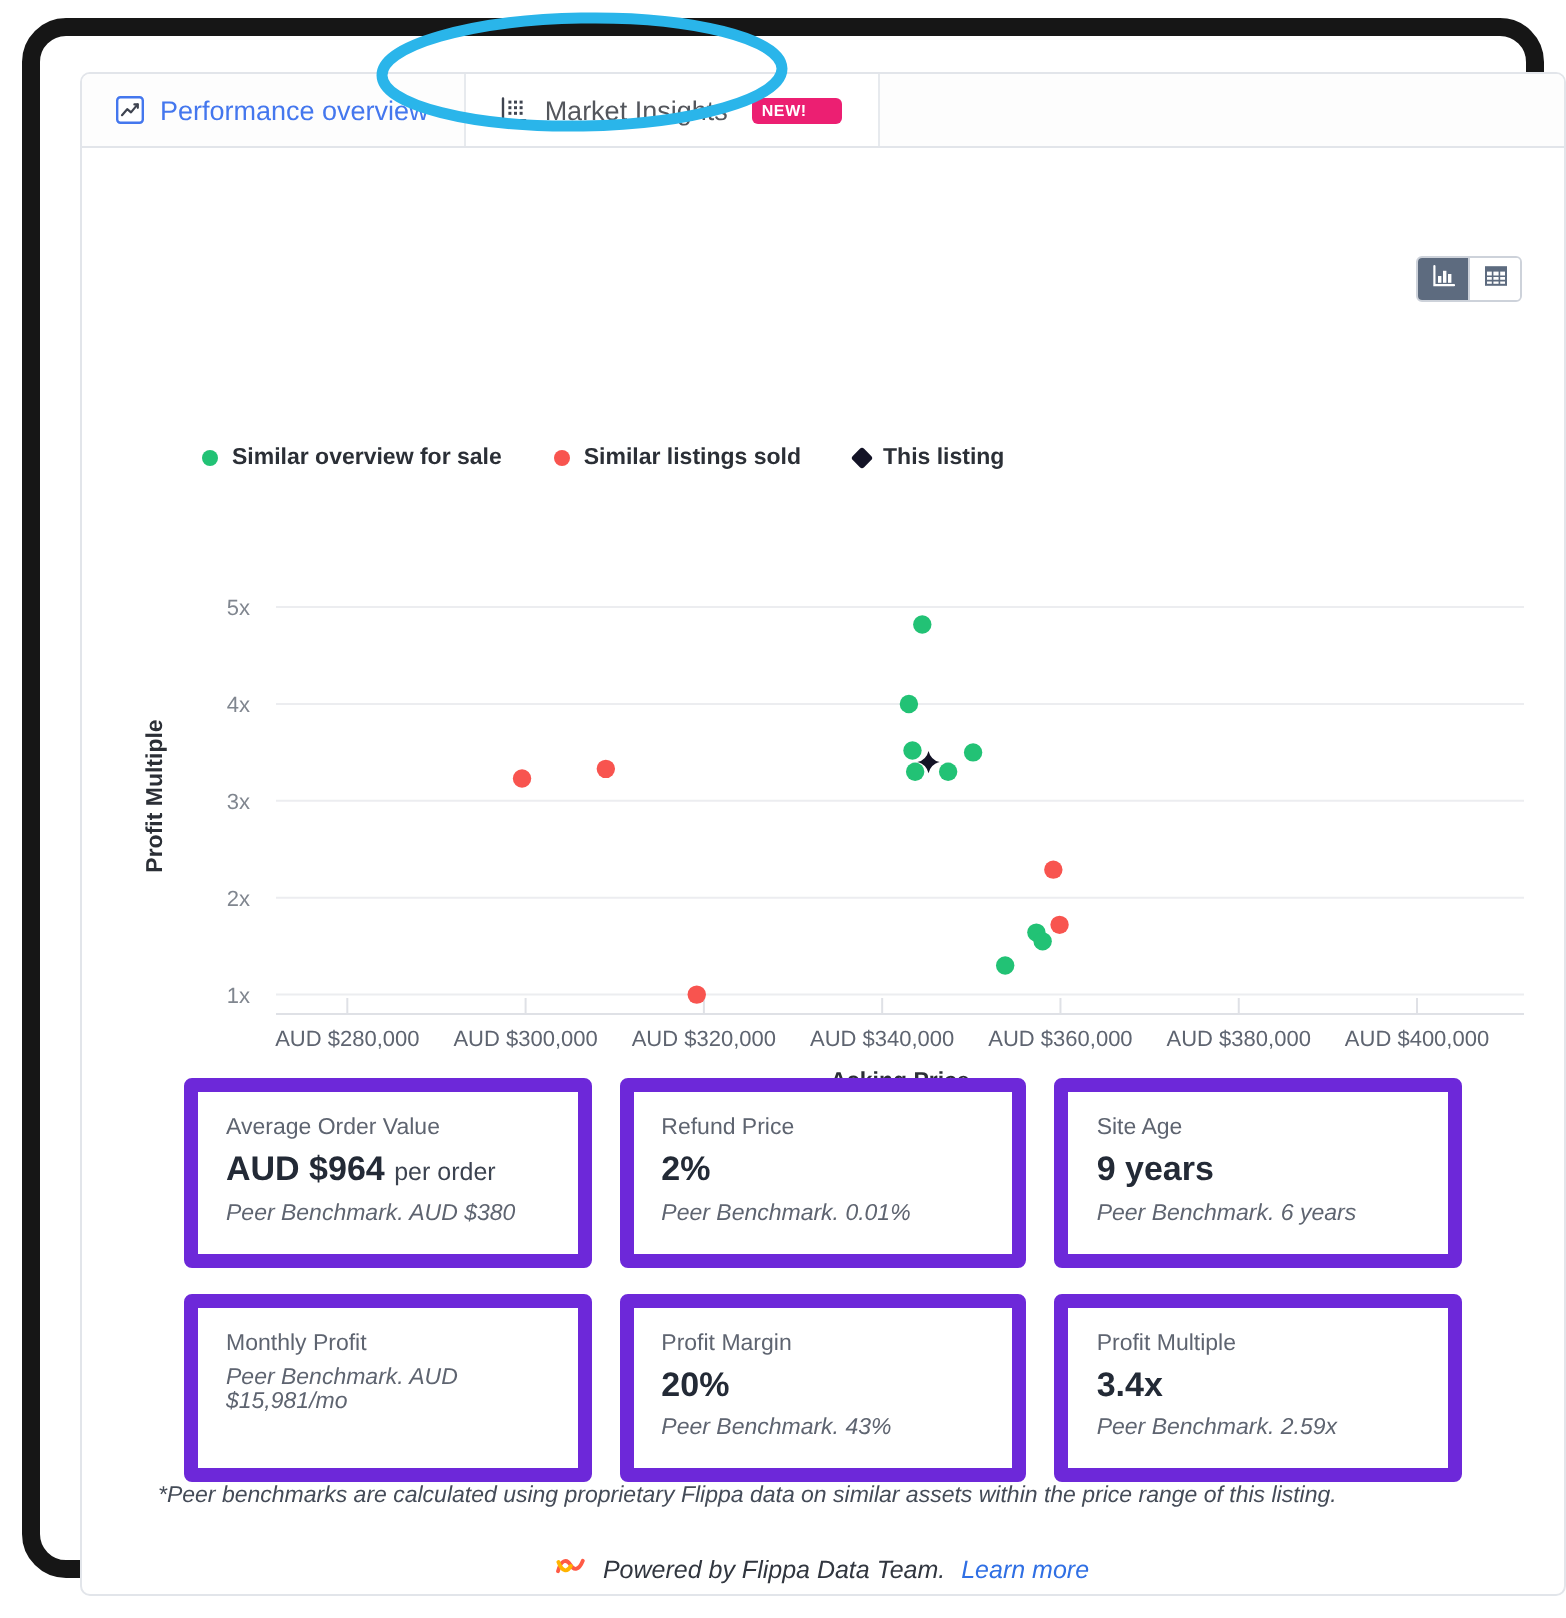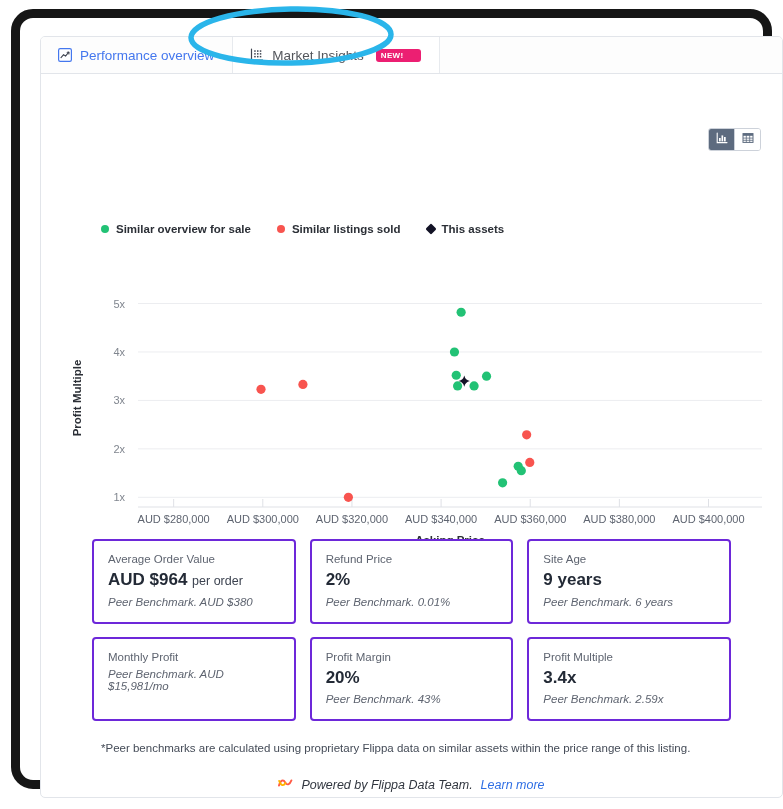--- a/index.html
+++ b/index.html
@@ -157,21 +157,21 @@
   .cards {
     position: absolute;
     left: 51px;
     top: 465px;
     width: 639px;
     display: grid;
     grid-template-columns: repeat(3, 1fr);
     gap: 13px 14px;
   }
   .card {
-    border: 2px solid #6d28d9;
+    border: 7px solid #6d28d9;
     border-radius: 4px;
     padding: 12px 14px 14px 14px;
     box-sizing: border-box;
     min-height: 78px;
     background: #ffffff;
   }
   .card-label {
     font-size: 11.5px;
     color: #5e6470;
     margin-bottom: 5px;
@@ -190,23 +190,24 @@
   }
   .card-bench {
     font-size: 11.5px;
     font-style: italic;
     color: #5e6470;
   }
 
   
   .footnote {
     position: absolute;
-    left: 60px;
+    left: 38px;
     top: 668px;
     font-size: 11.5px;
+    font-style: italic;
     color: #444b57;
     text-align: center;
   }
   .powered {
     position: absolute;
     left: 0;
     top: 703px;
     width: 741px;
     display: flex;
     align-items: center;
@@ -303,21 +304,21 @@
           <div class="legend-item">
             <span class="dot" style="background:#22c275"></span>
             <span>Similar overview for sale</span>
           </div>
           <div class="legend-item">
             <span class="dot" style="background:#f8544f"></span>
             <span>Similar listings sold</span>
           </div>
           <div class="legend-item">
             <span class="diamond"></span>
-            <span>This assets</span>
+            <span>This listing</span>
           </div>
         </div>
 
         <div class="chart-wrap">
           <svg class="chart-svg" id="chart-svg" width="741" height="480">
               <line x1="97" y1="423.31111111111113" x2="721" y2="423.31111111111113" stroke="#ecedf0" stroke-width="1"></line>
               <text x="84" y="427.31111111111113" text-anchor="end" font-size="11" font-family="&quot;Liberation Sans&quot;, sans-serif" fill="#80868f">1x</text>
               <line x1="97" y1="374.8666666666667" x2="721" y2="374.8666666666667" stroke="#ecedf0" stroke-width="1"></line>
               <text x="84" y="378.8666666666667" text-anchor="end" font-size="11" font-family="&quot;Liberation Sans&quot;, sans-serif" fill="#80868f">2x</text>
               <line x1="97" y1="326.4222222222222" x2="721" y2="326.4222222222222" stroke="#ecedf0" stroke-width="1"></line>

